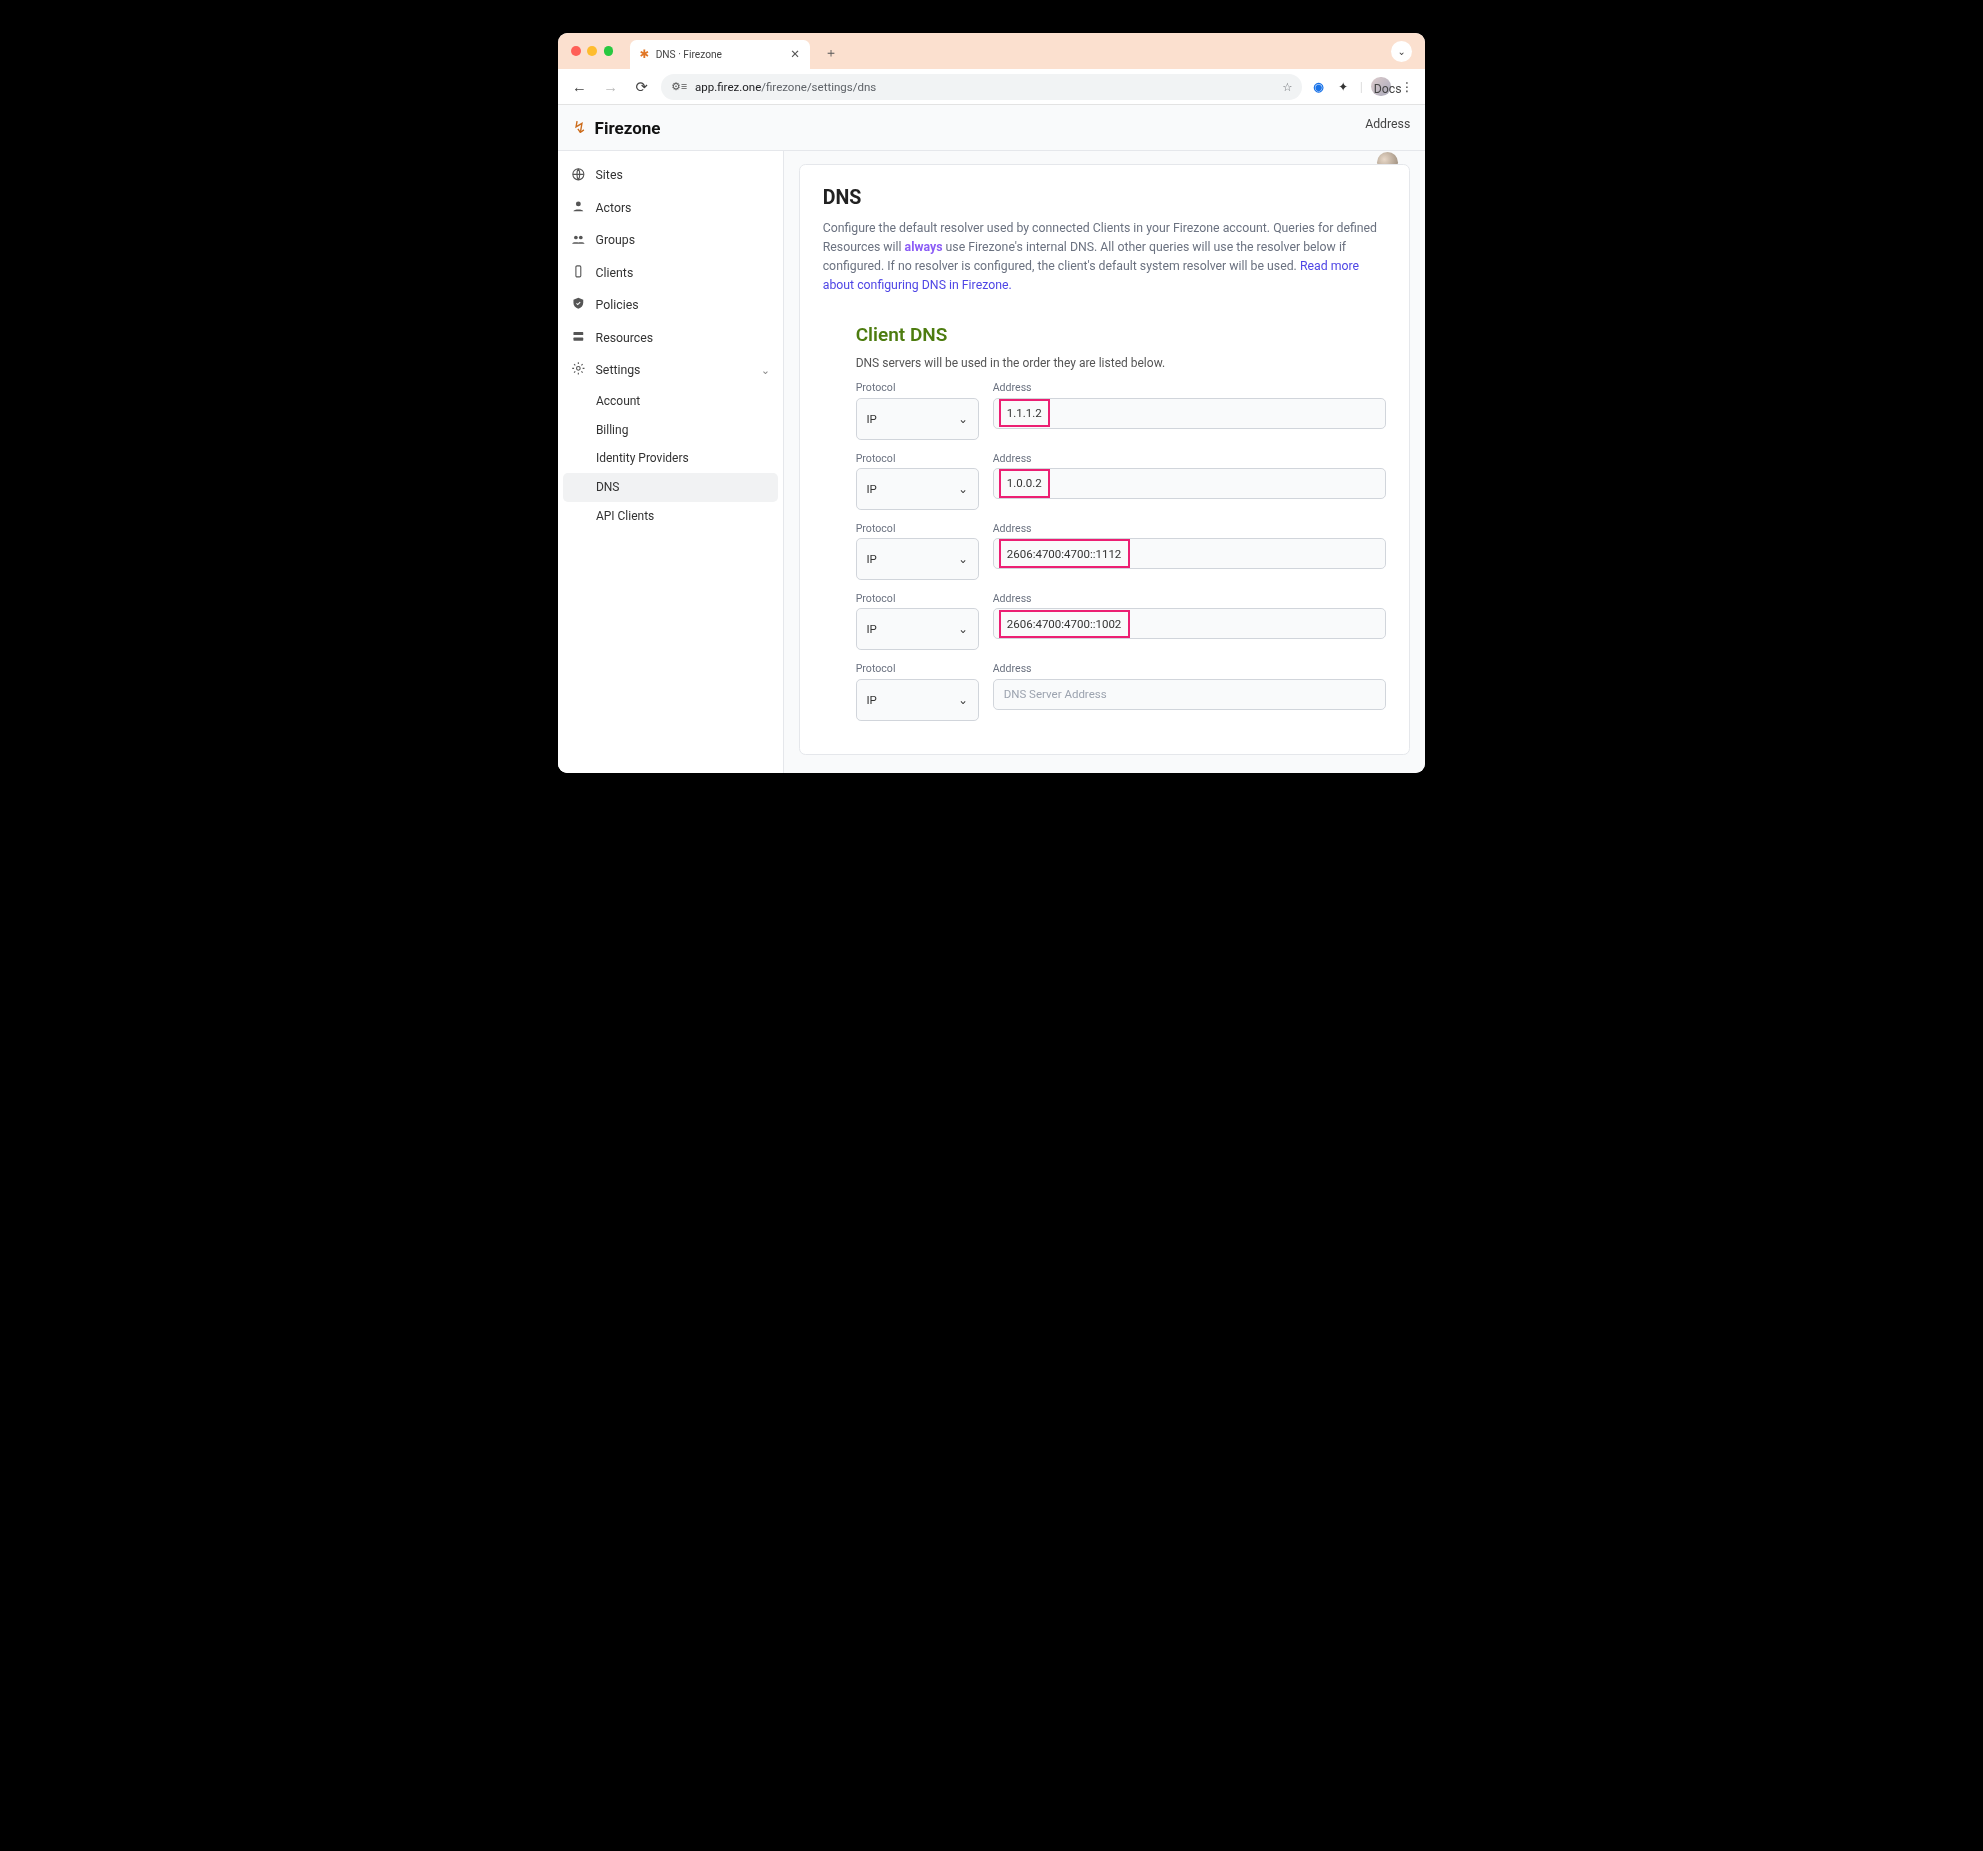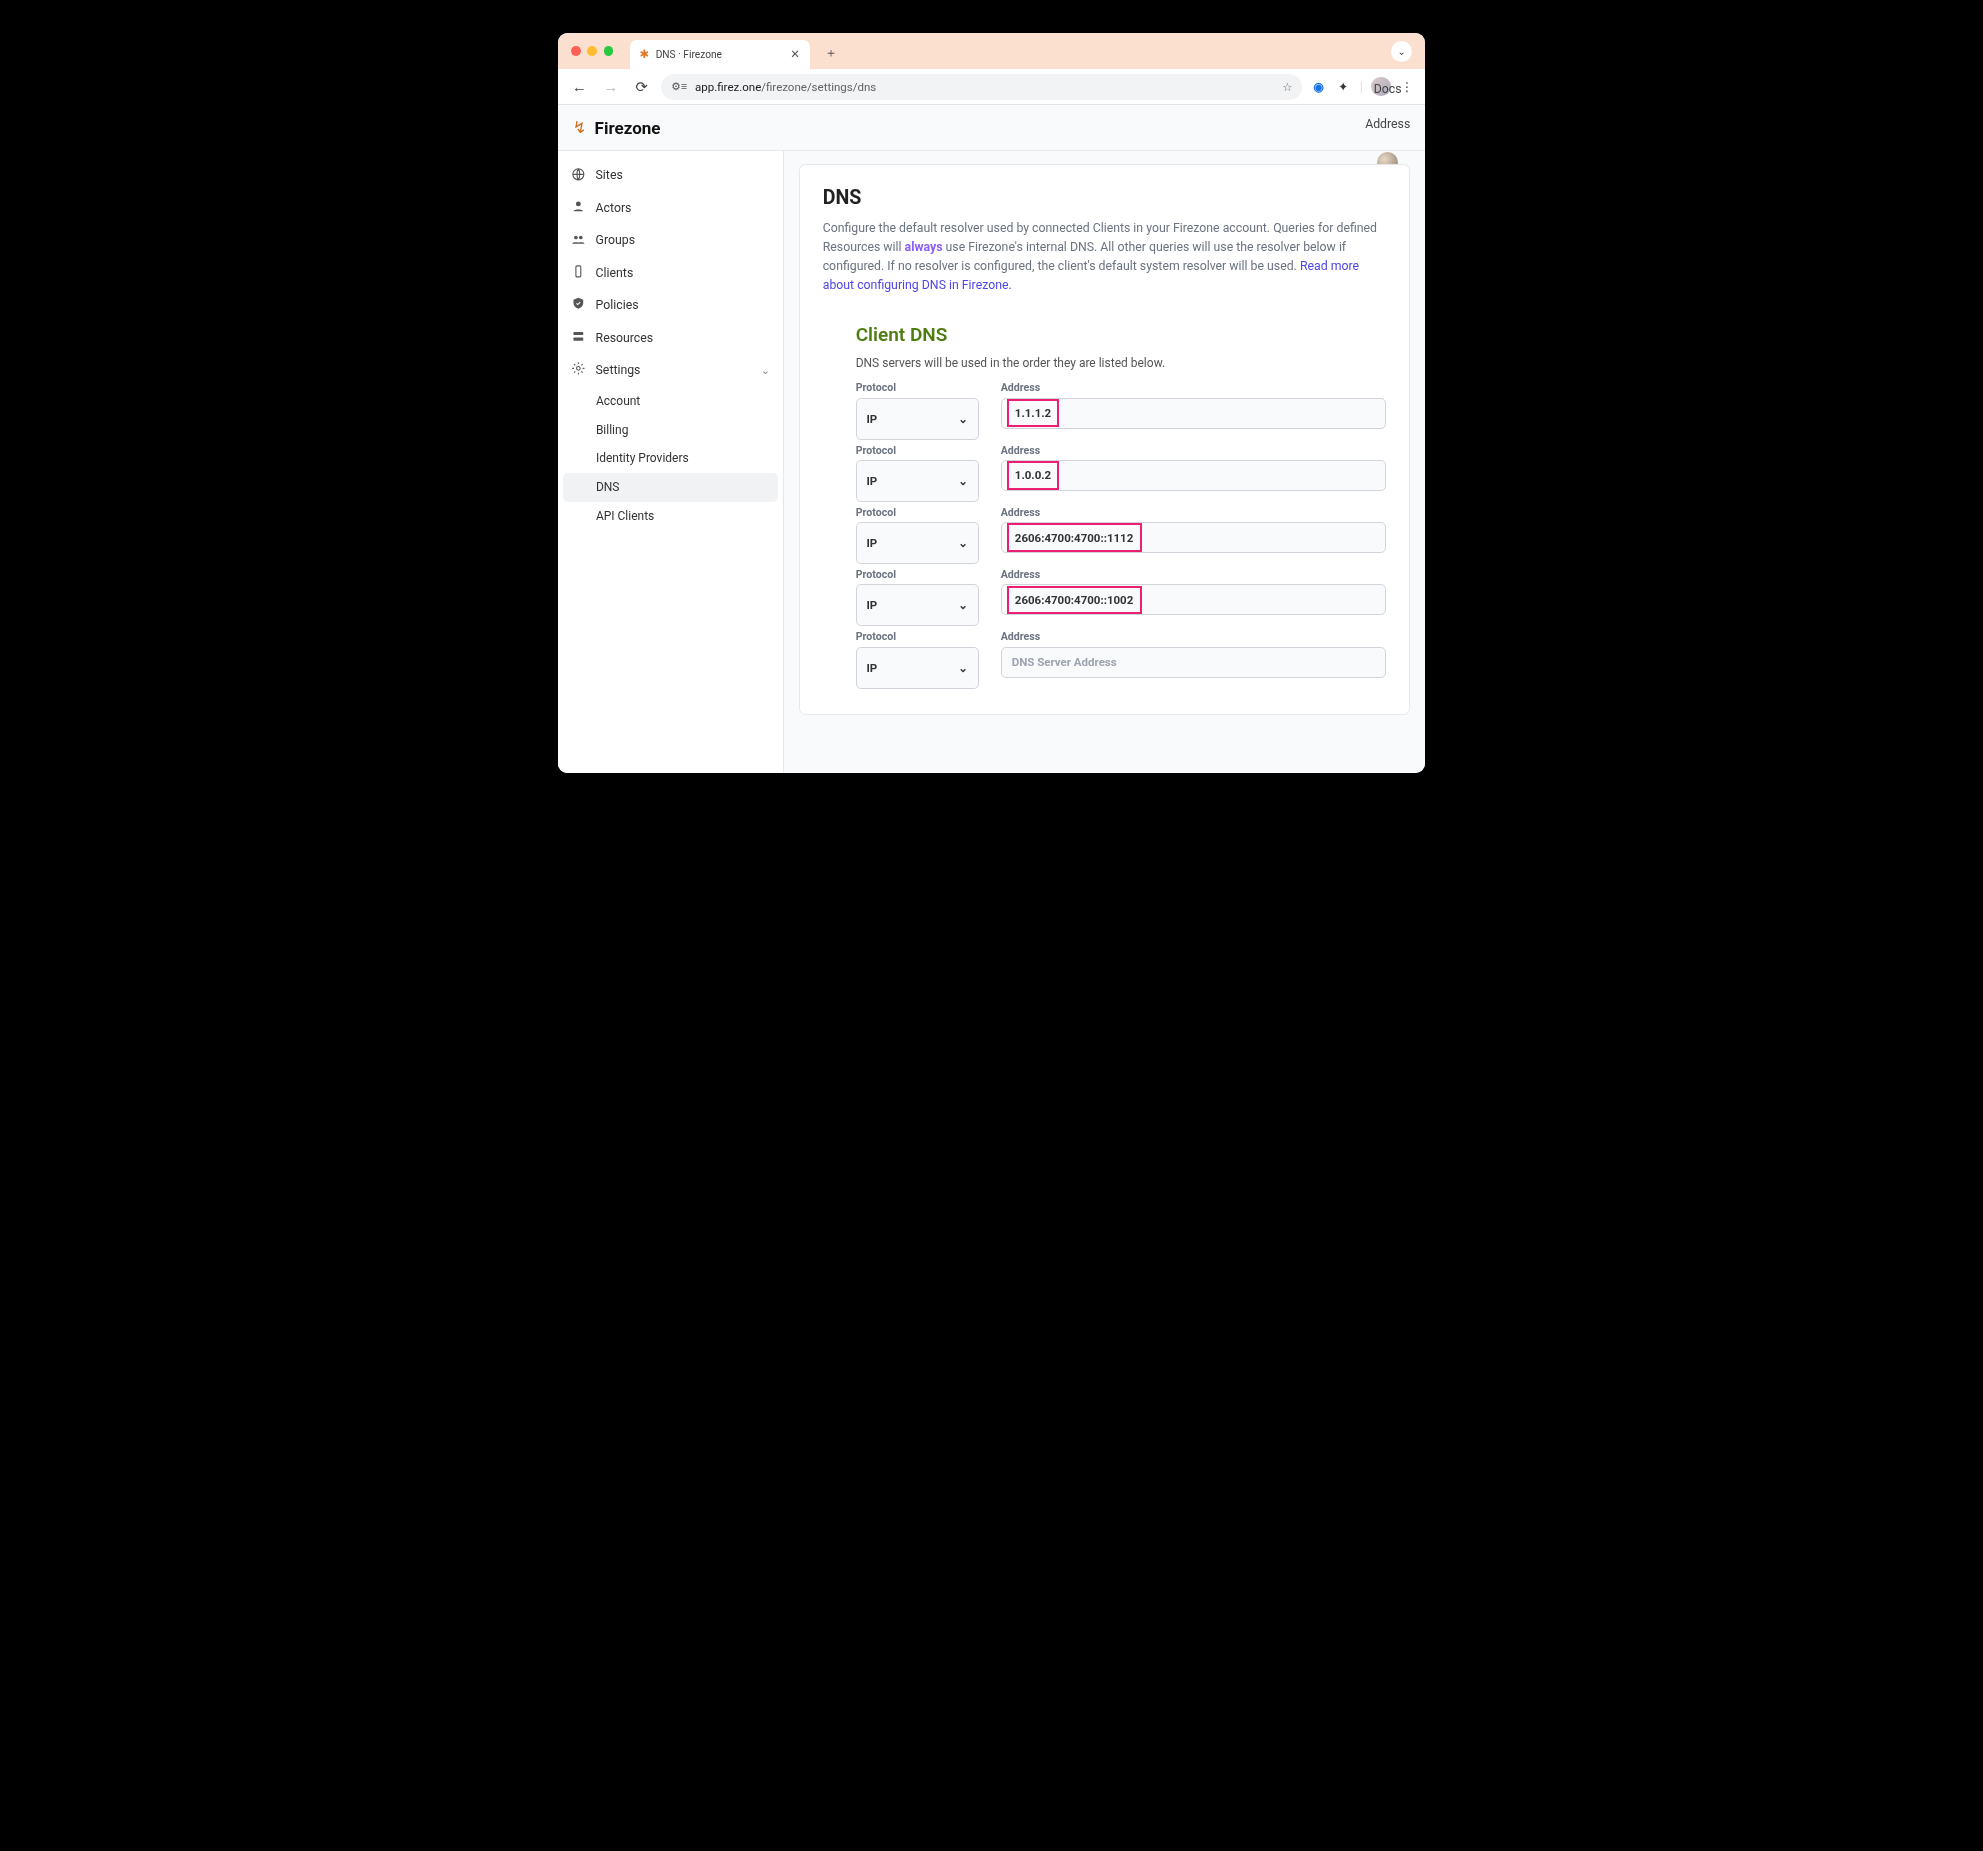--- a/index.html
+++ b/index.html
@@ -144,21 +144,21 @@
       border-radius: 6.5px;
       padding: 21px 23px;
     }
     .card h1 { font-size: 19.6px; font-weight: 700; color: #222; margin-bottom: 9.8px; }
     .card .desc { font-size: 12.3px; line-height: 1.55; color: #6b7280; }
     .card .desc strong { color: #8b5cf6; }
     .card .desc a { color: #4f46e5; text-decoration: none; }
     .subcard { margin: 28px 0 0 33px; }
     .subcard h2 { font-size: 19px; font-weight: 600; color: #4d7c0f; margin-bottom: 9.8px; }
     .subcard .sub-desc { font-size: 12px; color: #555; margin-bottom: 11.5px; }
-    .row { display: flex; gap: 22px; margin-bottom: 4px; font-weight: bold; }
+    .row { display: flex; gap: 14px; margin-bottom: 12px; }
     .field { display: flex; flex-direction: column; gap: 3.3px; }
     .field.protocol { width: 123px; }
     .field.address { flex: 1; }
     .field label { font-size: 10.6px; color: #6b7280; }
     .select-box {
       height: 42px;
       background: #f9fafb;
       border: 0.8px solid #d1d5db;
       border-radius: 4.9px;
       display: flex;

